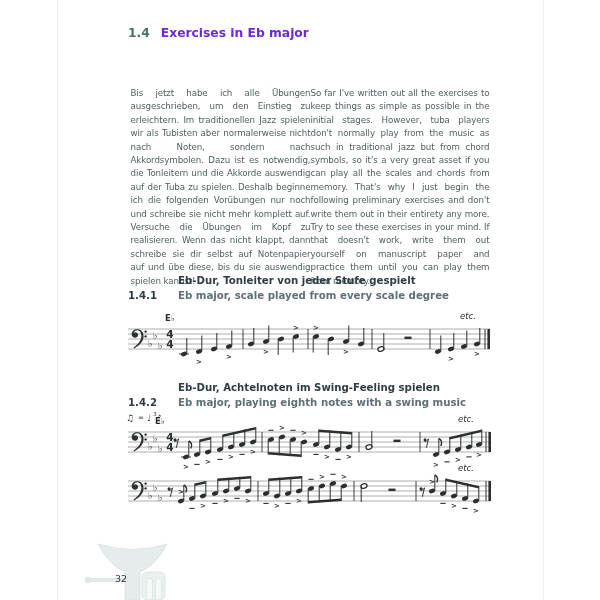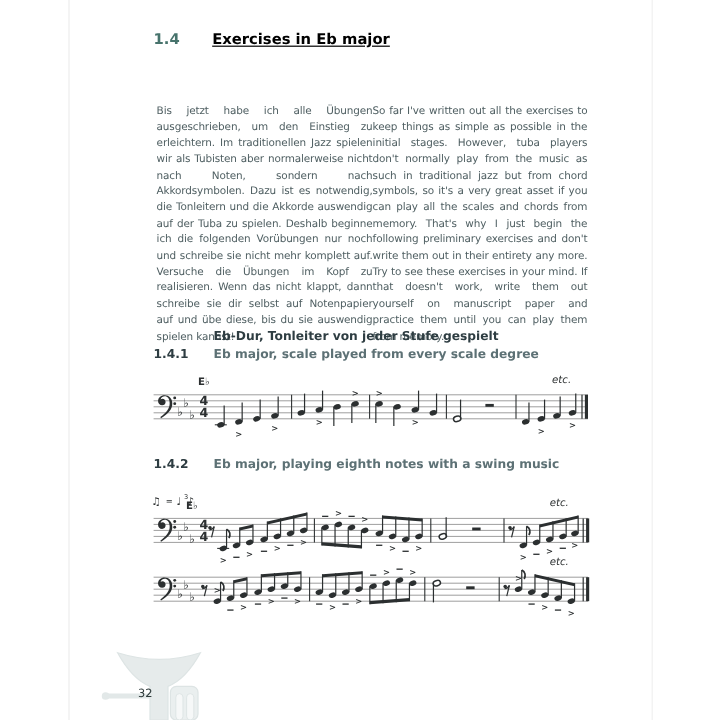--- a/index.html
+++ b/index.html
@@ -5,26 +5,26 @@
   html,body{margin:0;padding:0;}
   body{
     width:600px;height:600px;position:relative;background:#ffffff;overflow:hidden;
     font-family:"DejaVu Sans","Liberation Sans",sans-serif;
   }
   .page-edge{position:absolute;top:0;bottom:0;width:1px;}
   .page-edge.left{left:57px;background:#ededed;}
   .page-edge.right{left:543px;background:#f1f1f1;}
 
   .section-heading{
-    position:absolute;left:128px;top:26px;display:flex;gap:27px;
+    position:absolute;left:128px;top:26px;display:flex;gap:11px;
     font-weight:bold;font-size:12.3px;line-height:15.5px;letter-spacing:0;
   }
   .section-heading .num{color:#47736c;}
   .section-heading .de{color:#47736c;}
-  .section-heading .en{color:#000000;text-decoration:underline;}
+  .section-heading .en{color:#6d28d9;}
 
   .columns{position:absolute;left:128px;top:87px;width:364px;display:flex;justify-content:center;}
   .col{
     width:180px;font-size:8.7px;line-height:13.4px;color:#4e5e61;
     text-align:justify;letter-spacing:-0.1px;
   }
 
   .sub-heading{position:absolute;left:128px;display:flex;gap:21px;font-weight:bold;font-size:10.2px;line-height:14.6px;align-items:flex-end;}
   .sub-heading .num{color:#2e3d42;}
   .sub-heading .de{color:#2e3d42;}
@@ -60,20 +60,21 @@
   <span class="num">1.4.1</span>
   <span>
     <span class="de" style="display:block">Eb-Dur, Tonleiter von jeder Stufe gespielt</span>
     <span class="en" style="display:block">Eb major, scale played from every scale degree</span>
   </span>
 </div>
 
 <div class="sub-heading" id="sub2">
   <span class="num">1.4.2</span>
   <span>
+    <span class="de" style="display:block">Eb-Dur, Achtelnoten im Swing-Feeling spielen</span>
     <span class="en" style="display:block">Eb major, playing eighth notes with a swing music</span>
   </span>
 </div>
 
 <svg id="music-svg" width="600" height="600" viewBox="0 0 600 600">
     <g>
       <line x1="128" y1="329" x2="490" y2="329" stroke="#9a9a9a" stroke-width="0.8"></line>
       <line x1="128" y1="334" x2="490" y2="334" stroke="#9a9a9a" stroke-width="0.8"></line>
       <line x1="128" y1="339" x2="490" y2="339" stroke="#9a9a9a" stroke-width="0.8"></line>
       <line x1="128" y1="344" x2="490" y2="344" stroke="#9a9a9a" stroke-width="0.8"></line>

